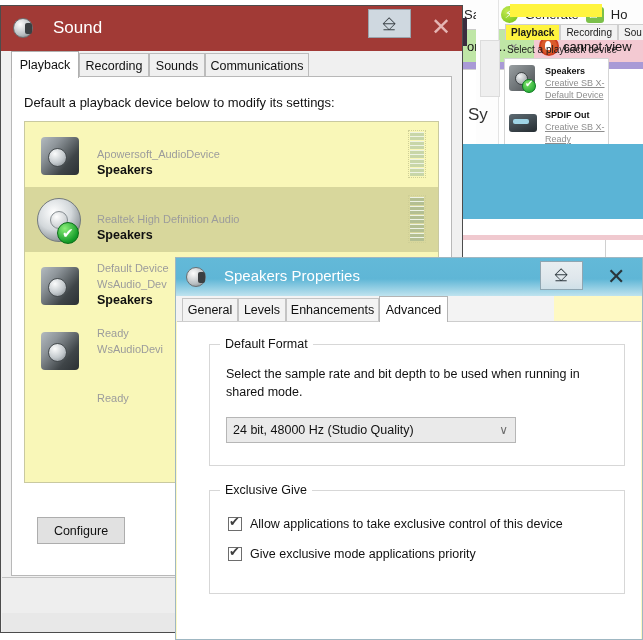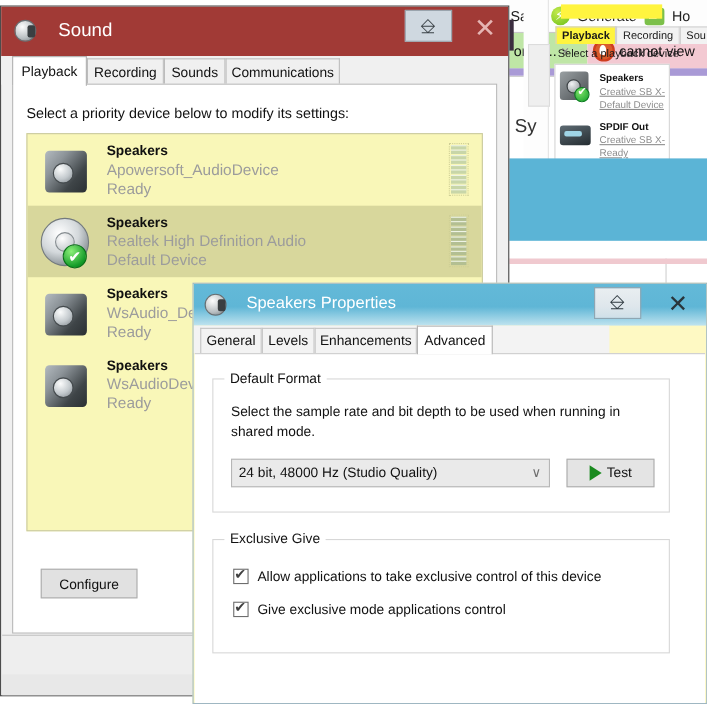--- a/index.html
+++ b/index.html
@@ -89,21 +89,21 @@
   .spk-cone{position:absolute;left:4px;top:4px;width:44px;height:44px;border-radius:50%;
     background:radial-gradient(circle at 38% 32%,#ffffff,#d3d8db 45%,#9aa1a5 70%,#5d6468);
     border:1px solid #737a7e;box-sizing:border-box;}
   .spk-cone:after{content:"";position:absolute;left:12px;top:12px;width:18px;height:18px;border-radius:50%;
     background:radial-gradient(circle at 35% 30%,#fefefe,#b6bcc0);border:1px solid #868d91;box-sizing:border-box;}
   .dev-check{position:absolute;left:24px;top:28px;width:22px;height:22px;border-radius:50%;
     background:radial-gradient(circle at 34% 28%,#8cf07a,#149b28 70%,#0b7a1c);border:1px solid #0a6e18;box-sizing:border-box;z-index:4;}
   .dev-check:after{content:"\2714";position:absolute;left:4px;top:0px;font-size:14px;color:#fff;line-height:20px;}
   .dev-text{margin-left:10px;line-height:17px;}
   .dev-name{font-size:12.5px;font-weight:700;color:#101010;}
-  .dev-sub{font-size:14px;color:#9c9c9c;}
+  .dev-sub{font-size:11px;color:#9c9c9c;margin-top:32px;}
   .meter{position:absolute;right:12px;top:8px;width:18px;height:48px;display:flex;flex-direction:column;
     justify-content:space-between;border:1px dotted #cfcf96;padding:1px;box-sizing:border-box;}
   .meter i{display:block;height:3px;background:#c8d6a8;border-top:1px solid #eef3e4;}
   .dev-row.sel .meter i{background:#b3bf92;}
   #configure-btn{position:absolute;left:25px;top:440px;width:88px;height:27px;background:#e1e1e1;
     border:1px solid #adadad;box-sizing:border-box;font-size:12.5px;color:#111;display:flex;align-items:center;justify-content:center;text-align:right;}
   #sound-footer{position:absolute;left:1px;top:571px;width:459px;height:55px;background:#eeeeee;border-top:1px solid #c2c2c2;}
   #sound-footer2{position:absolute;left:1px;top:607px;width:459px;height:19px;background:#e8e8e8;}
 
   
@@ -115,21 +115,21 @@
   #prop-title-text{position:absolute;left:48px;top:9px;font-size:15px;color:#ffffff;}
   #prop-pin{position:absolute;left:364px;top:3px;width:43px;height:29px;
     background:linear-gradient(180deg,#e9eef1 0%,#dfe7ec 60%,#cfe0e8 100%);border:1px solid #8fa6b2;box-sizing:border-box;}
   #prop-pin-glyph{position:absolute;left:378px;top:7px;font-size:18px;color:#2f3a40;transform:scaleX(-1);}
   #prop-close{position:absolute;left:431px;top:8px;font-size:22px;color:#29353b;line-height:22px;}
   #prop-tabstrip{position:absolute;left:0;top:38px;width:378px;height:25px;background:#f3f3f3;}
   .ptab{position:absolute;top:2px;height:23px;box-sizing:border-box;font-size:12.5px;color:#111;
     display:flex;align-items:center;justify-content:center;border:1px solid #c4c4c4;border-bottom:none;background:#f3f3f3;}
   .ptab.active{background:#ffffff;border-color:#b4b4b4;top:0px;height:26px;z-index:3;}
   #prop-body{position:absolute;left:1px;top:63px;width:464px;height:319px;background:#ffffff;border-top:1px solid #cdcdcd;}
-  .group{position:absolute;border:1px solid #d7d7d7;box-sizing:border-box;}
+  .group{position:absolute;border:1px solid #d7d7d7;box-sizing:border-box;margin-left:16px;}
   .group-label{position:absolute;top:-8px;left:10px;background:#ffffff;padding:0 5px;font-size:12.5px;color:#111;}
   #grp-format{left:16px;top:22px;width:416px;height:122px;}
   #fmt-desc{position:absolute;left:16px;top:20px;width:380px;font-size:12.5px;color:#111;line-height:18px;}
   #fmt-select{position:absolute;left:16px;top:72px;width:290px;height:25px;background:#eaeaea;
     border:1px solid #b6b6b6;box-sizing:border-box;display:flex;align-items:center;padding:12px 6px;font-size:12.5px;color:#111;}
   #fmt-chev{position:absolute;right:7px;top:5px;font-size:12px;color:#6d6d6d;}
   #test-btn{position:absolute;left:321px;top:72px;width:80px;height:26px;background:#e4e4e4;
     border:1px solid #adadad;box-sizing:border-box;display:flex;align-items:center;justify-content:center;gap:5px;font-size:12.5px;color:#111;}
   .play-tri{width:0;height:0;border-left:11px solid #1a8a1f;border-top:7px solid transparent;border-bottom:7px solid transparent;}
   #grp-excl{left:16px;top:168px;width:416px;height:104px;}
@@ -221,21 +221,21 @@
   </div>
 
   <div id="sound-tabstrip">
     <div class="stab active" style="left:10px;width:68px;">Playback</div>
     <div class="stab" style="left:78px;width:70px;">Recording</div>
     <div class="stab" style="left:148px;width:56px;">Sounds</div>
     <div class="stab" style="left:204px;width:104px;">Communications</div>
   </div>
 
   <div id="sound-body">
-    <div id="sound-prompt">Select a priority device below to modify its settings:</div>
+    <div id="sound-prompt">Default a playback device below to modify its settings:</div>
 
     <div id="dev-list">
 
       <div class="dev-row">
         <div class="dev-ico">
             <div class="spk-cube"></div>
           </div>
         <div class="dev-text">
           <div class="dev-name">Speakers</div>
           <div class="dev-sub">Apowersoft_AudioDevice</div>
@@ -331,32 +331,28 @@
 
   <div id="prop-body">
 
     <div class="group" id="grp-format">
       <span class="group-label">Default Format</span>
       <div id="fmt-desc">Select the sample rate and bit depth to be used when running in shared mode.</div>
       <div id="fmt-select">
         <span>24 bit, 48000 Hz (Studio Quality)</span>
         <span id="fmt-chev">∨</span>
       </div>
-      <div id="test-btn">
-        <span class="play-tri"></span>
-        <span>Test</span>
-      </div>
     </div>
 
     <div class="group" id="grp-excl">
       <span class="group-label">Exclusive Give</span>
       <div class="cb-row" style="top:26px;">
         <span class="cb on"></span>
         <span>Allow applications to take exclusive control of this device</span>
       </div>
       <div class="cb-row" style="top:56px;">
         <span class="cb on"></span>
-        <span>Give exclusive mode applications control</span>
+        <span>Give exclusive mode applications priority</span>
       </div>
     </div>
 
   </div>
 </div>
 
 </body></html>

